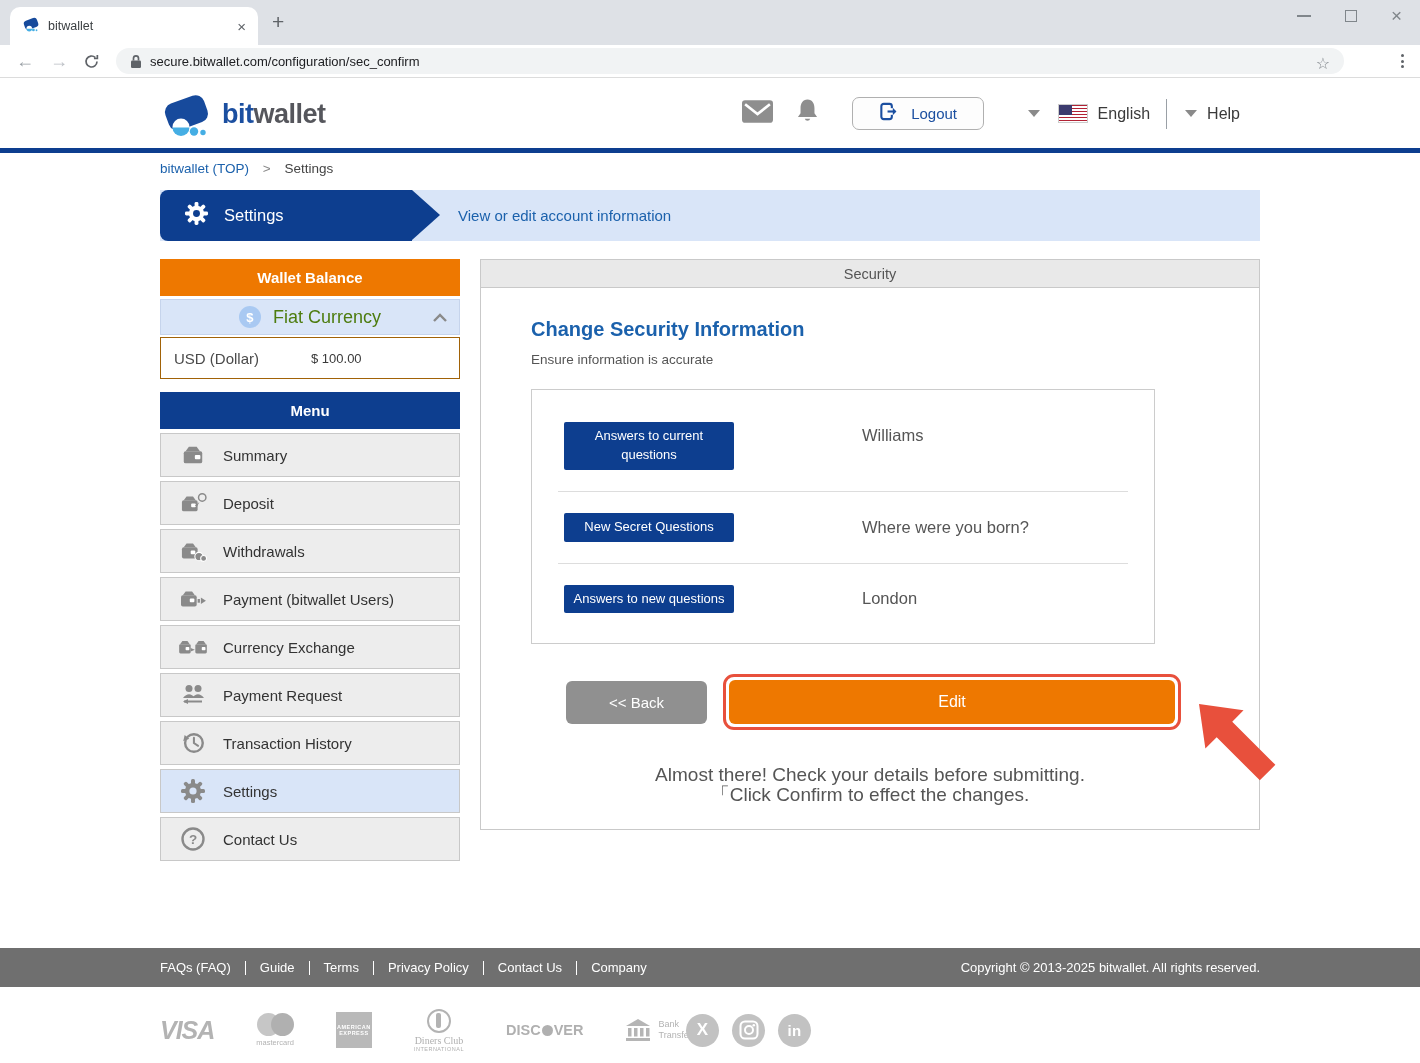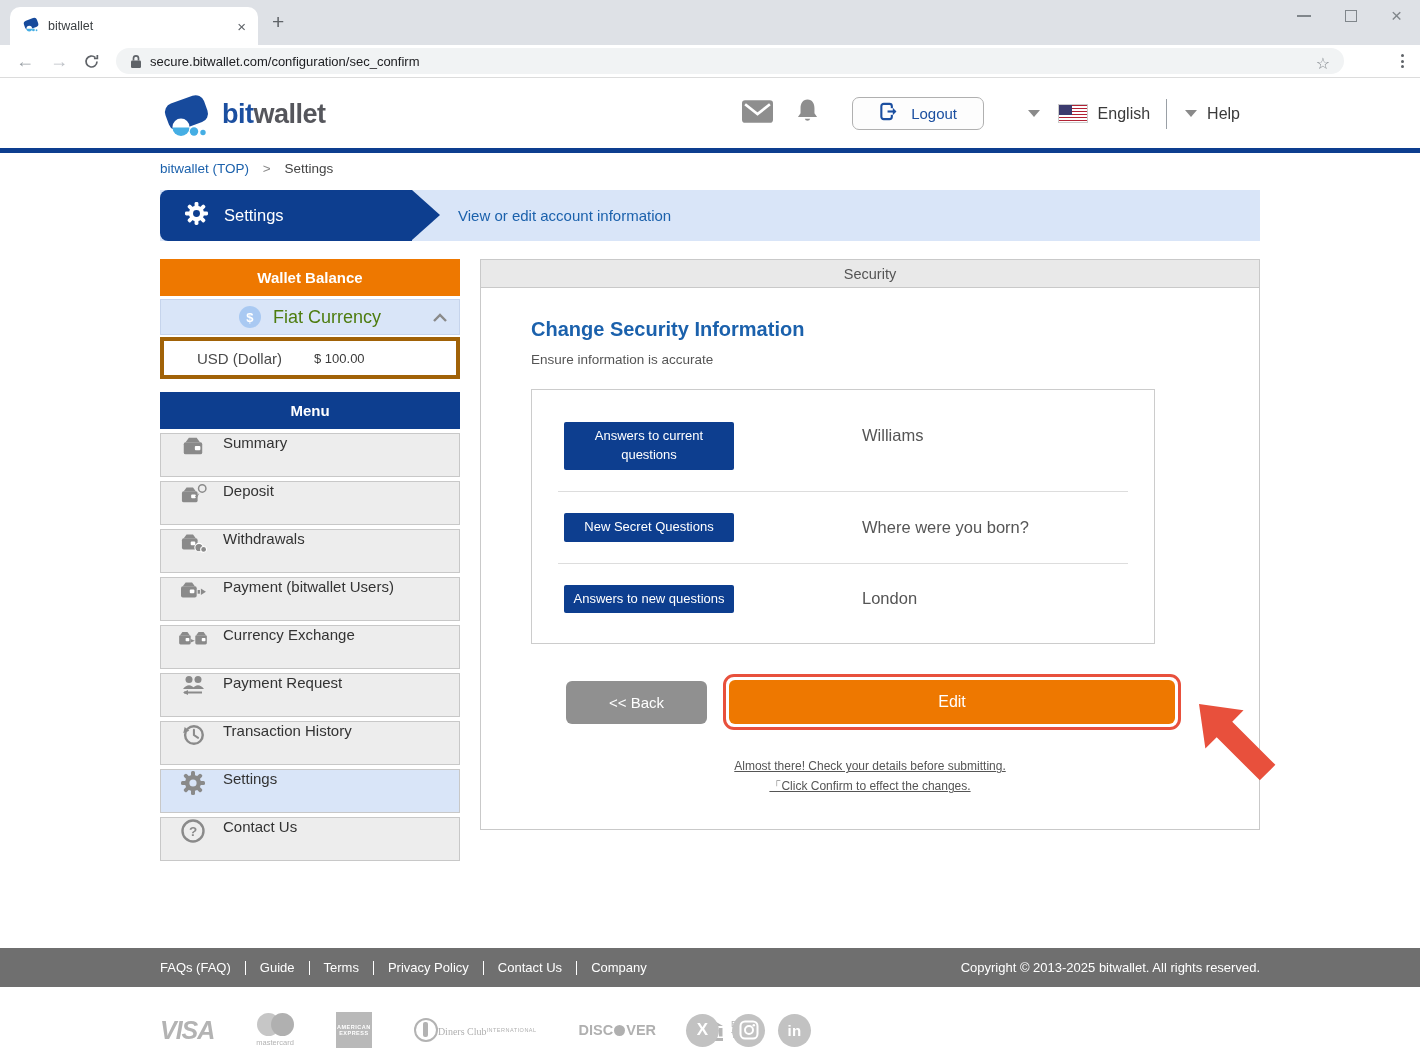--- a/index.html
+++ b/index.html
@@ -68,27 +68,27 @@
   
   .sidebar { position:absolute; left:160px; top:259px; width:300px; }
   .sb-balance-hdr { height:37px; background:#ee7800; color:#fff; font-size:15px; font-weight:bold;
                     display:flex; align-items:center; justify-content:center; }
   .sb-fiat { height:36px; margin-top:3px; background:#d9e5f8; border:1px solid #c6d4ec; position:relative;
              display:flex; align-items:center; justify-content:center; gap:12px; }
   .coin { width:22px; height:22px; border-radius:50%; background:#a9c9f2; color:#fff; font-size:13px; font-weight:bold;
           display:flex; align-items:center; justify-content:center; }
   .sb-fiat-label { font-size:18px; color:#4d7c0f; }
   .sb-fiat svg.chev { position:absolute; right:12px; top:13px; }
-  .sb-usd { height:42px; margin-top:2px; background:#fff; border:4px solid #a16207; display:flex; align-items:center; position:relative;padding-left:20px; }
+  .sb-usd { height:42px; margin-top:2px; background:#fff; border:1px solid #a16207; display:flex; align-items:center; position:relative; }
   .sb-usd-cur { font-size:15px; color:#4a4a4a; margin-left:13px; }
   .sb-usd-amt { position:absolute; left:150px; font-size:13px; font-weight:normal; color:#3a3a3a; }
   .sb-menu-hdr { height:37px; margin-top:13px; background:#0d3e8f; color:#fff; font-size:15px; font-weight:bold;
                  display:flex; align-items:center; justify-content:center; }
   .menu-item { height:44px; margin-top:4px; background:#ededed; border:1px solid #c8c8c8;
-               display:flex; }
+               display:flex; align-items:center; }
   .menu-item.active { background:#d9e5f8; }
   .mi-icon { width:32px; margin-left:16px; margin-right:14px; display:flex; justify-content:center; }
   .mi-label { font-size:15px; color:#333; }
 
   
   .panel { position:absolute; left:480px; top:259px; width:780px; height:571px; background:#fff; border:1px solid #c9c9c9; }
   .panel-hdr { height:28px; background:#e9e9e9; border-bottom:1px solid #c9c9c9; display:flex;
                align-items:center; justify-content:center; font-size:14.5px; color:#555; }
   .panel-heading { margin:30px 0 0 50px; font-size:20px; font-weight:bold; color:#1b61ac; }
   .panel-subheading { margin:11px 0 0 50px; font-size:13.5px; color:#555; }
@@ -101,21 +101,21 @@
   .fvalue { margin-left:128px; font-size:16.5px; color:#555; padding-top:4px; }
   .frow.single .fvalue { padding-top:0; }
   .fdivider { height:1px; background:#ddd; margin:21px 26px; }
 
   .btn-row { display:flex; align-items:center; margin:30px 0 0 85px; }
   .back-btn { width:141px; height:43px; background:#909090; border-radius:6px; color:#fff; font-size:15px;
               display:flex; align-items:center; justify-content:center; }
   .edit-wrap { margin-left:16px; border:3.5px solid #e8503c; border-radius:11px; padding:3px; background:#fff; }
   .edit-btn { width:446px; height:44px; background:#ee7800; border-radius:6px; color:#fff; font-size:16px;
               display:flex; align-items:center; justify-content:center; }
-  .notes { margin-top:26px; text-align:center; font-size:12px; color:#555; line-height:20px;text-decoration:underline; }
+  .notes { margin-top:35px; text-align:center; font-size:19px; color:#555; line-height:20px; }
 
   .cursor-arrow { position:absolute; left:1183px; top:690px; z-index:5; }
 
   
   .footer { position:absolute; left:0; top:948px; width:1420px; height:39px; background:#6f6f6f;
             display:flex; align-items:center; }
   .flinks { margin-left:160px; display:flex; align-items:center; }
   .flink { color:#fff; font-size:13px; padding:0 14px; border-right:1px solid #fff; line-height:14px; }
   .flink:first-child { padding-left:0; }
   .flink:last-child { border-right:none; }
@@ -125,21 +125,21 @@
   .pay-item { display:flex; align-items:center; margin-right:42px; color:#b3b3b3; }
   .visa-txt { font-size:25px; font-weight:bold; font-style:italic; letter-spacing:-1px; color:#b3b3b3; }
   .mc { display:flex; flex-direction:column; align-items:center; }
   .mc-circles { display:flex; }
   .mc-c1 { width:23px; height:23px; border-radius:50%; background:#c6c6c6; }
   .mc-c2 { width:23px; height:23px; border-radius:50%; background:#b0b0b0; margin-left:-9px; }
   .mc-txt { font-size:7.5px; color:#b3b3b3; margin-top:2px; }
   .amex { width:36px; height:36px; background:#b9b9b9; display:flex; flex-direction:column;
           align-items:center; justify-content:center; }
   .amex span { font-size:5.5px; color:#fff; font-weight:bold; letter-spacing:0.5px; }
-  .diners { display:flex; flex-direction:row; align-items:center; }
+  .diners { display:flex; flex-direction:column; align-items:center; }
   .diners-mark { width:24px; height:24px; border-radius:50%; border:2.5px solid #b3b3b3; position:relative; }
   .diners-mark::before { content:""; position:absolute; left:7px; top:2px; width:5px; height:15px; background:#b3b3b3; border-radius:2px; }
   .diners-t1 { font-family:"Liberation Serif", serif; font-size:10px; color:#b0b0b0; margin-top:2px; }
   .diners-t2 { font-size:5.5px; color:#b0b0b0; letter-spacing:0.5px; }
   .discover { font-size:14.5px; font-weight:bold; color:#b0b0b0; display:flex; align-items:center; }
   .disc-o { width:11px; height:11px; border-radius:50%; background:#b0b0b0; margin:0 1px; }
   .bankt { display:flex; align-items:center; gap:7px; }
   .bankt-txt { font-size:9px; color:#b3b3b3; line-height:11px; }
   .social { position:absolute; left:526px; display:flex; gap:13px; }
   .soc { width:33px; height:33px; border-radius:50%; background:#c2c2c2; display:flex;

